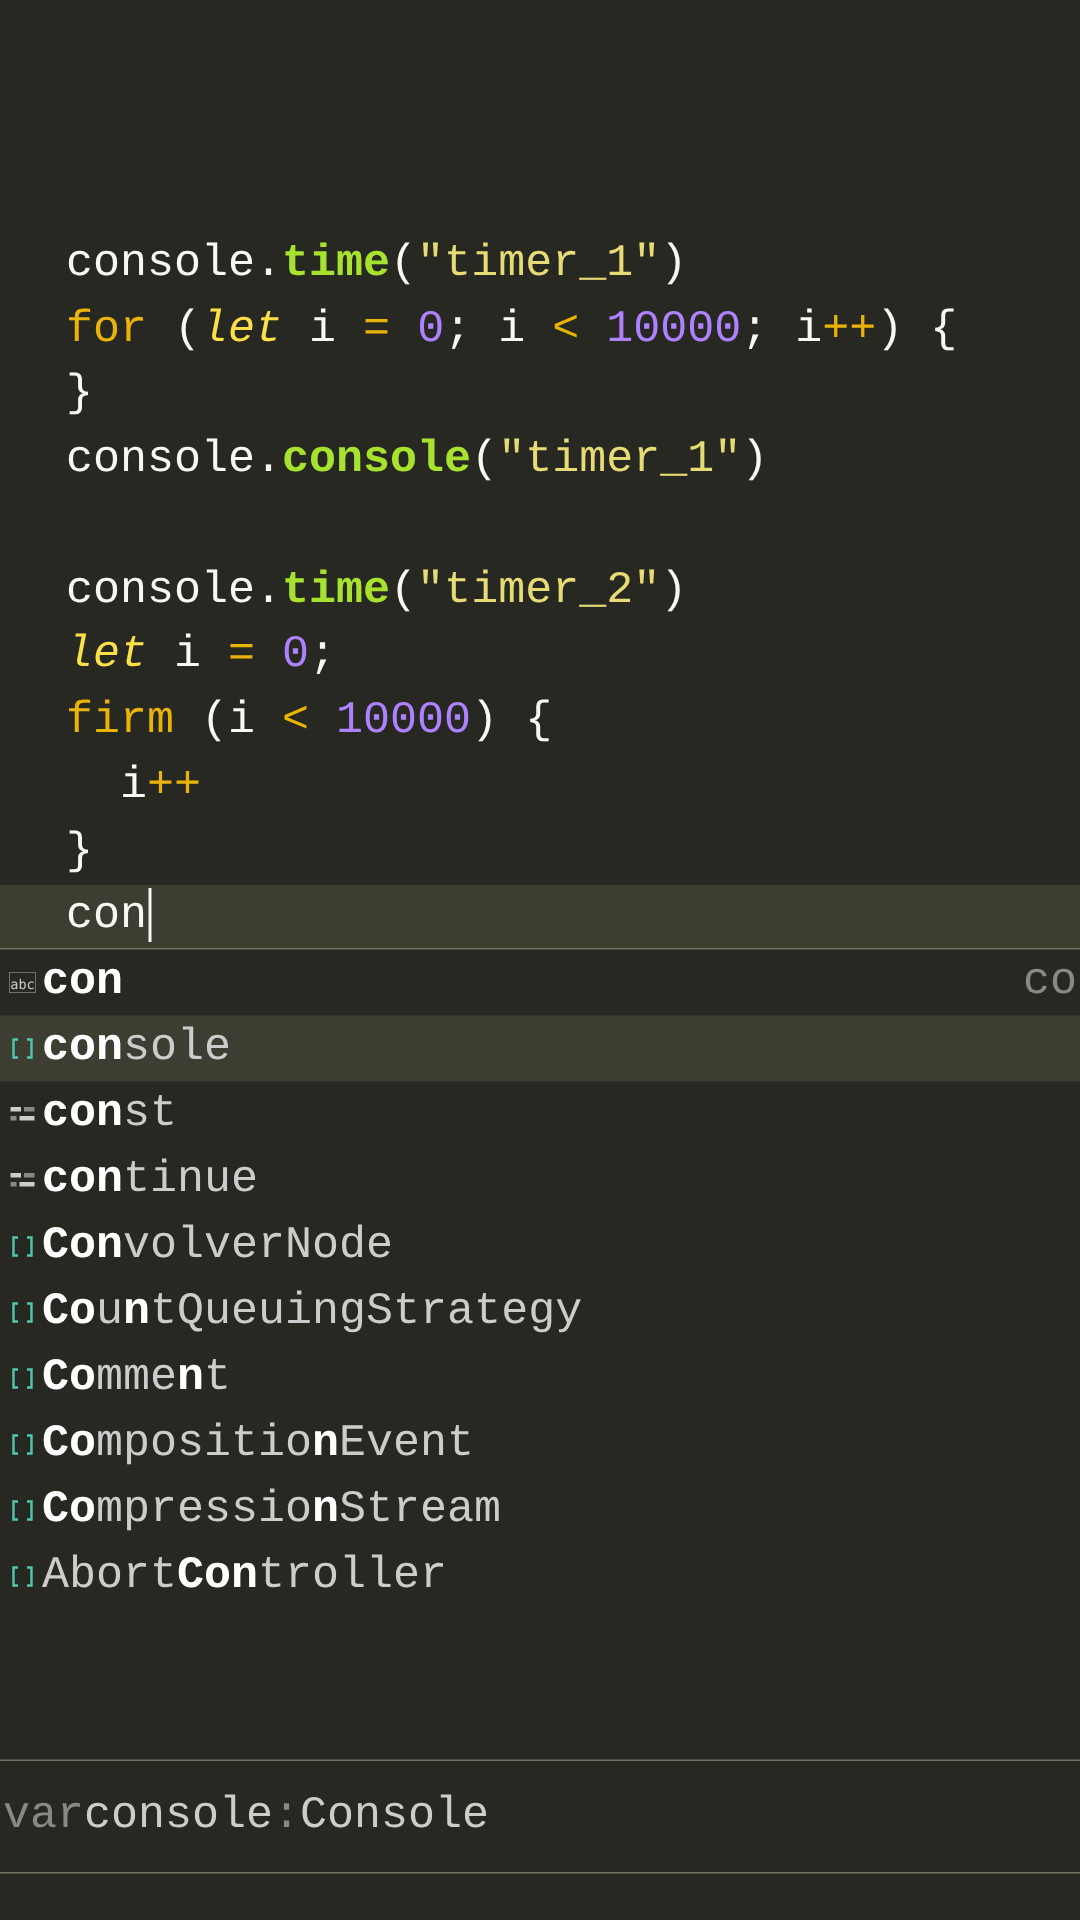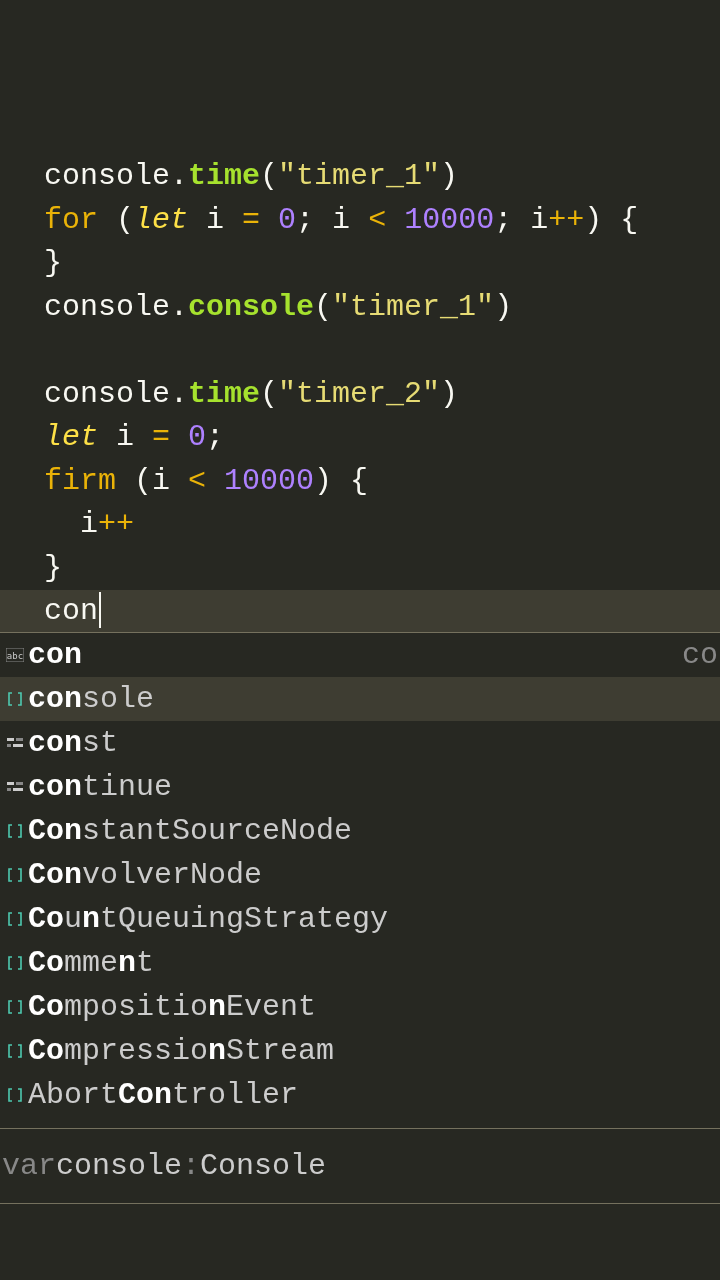--- a/index.html
+++ b/index.html
@@ -68,21 +68,21 @@
   font-weight: 400;
 }
 .ac-text .hl { color: #ffffff; font-weight: 700; }
 .ac-hint {
   margin-left: auto;
   margin-right: 2px;
   color: #888;
 }
 .detail-panel {
   position: absolute;
-  top: 1128px;
+  top: 1173px;
   left: 0;
   width: 720px;
   height: 76px;
   background: #272822;
   border-top: 1px solid #75715e;
   border-bottom: 1px solid #75715e;
   display: flex;
   align-items: center;
   padding-left: 2px;
   color: #ccc;
@@ -147,28 +147,20 @@
         </svg>
       </div>
       <div class="ac-text"><span class="hl">con</span>tinue</div>
     </div>
     <div class="ac-row">
       <div class="ac-icon">
         <svg width="18" height="18" viewBox="0 0 18 18">
           <path d="M6 3 L3 3 L3 15 L6 15 M12 3 L15 3 L15 15 L12 15" fill="none" stroke="#4ec9b0" stroke-width="1.6"></path>
         </svg>
       </div>
-      <div class="ac-text"><span class="hl">Con</span>stantSourceNode</div>
-    </div>
-    <div class="ac-row">
-      <div class="ac-icon">
-        <svg width="18" height="18" viewBox="0 0 18 18">
-          <path d="M6 3 L3 3 L3 15 L6 15 M12 3 L15 3 L15 15 L12 15" fill="none" stroke="#4ec9b0" stroke-width="1.6"></path>
-        </svg>
-      </div>
       <div class="ac-text"><span class="hl">Con</span>volverNode</div>
     </div>
     <div class="ac-row">
       <div class="ac-icon">
         <svg width="18" height="18" viewBox="0 0 18 18">
           <path d="M6 3 L3 3 L3 15 L6 15 M12 3 L15 3 L15 15 L12 15" fill="none" stroke="#4ec9b0" stroke-width="1.6"></path>
         </svg>
       </div>
       <div class="ac-text"><span class="hl">Co</span>u<span class="hl">n</span>tQueuingStrategy</div>
     </div>

